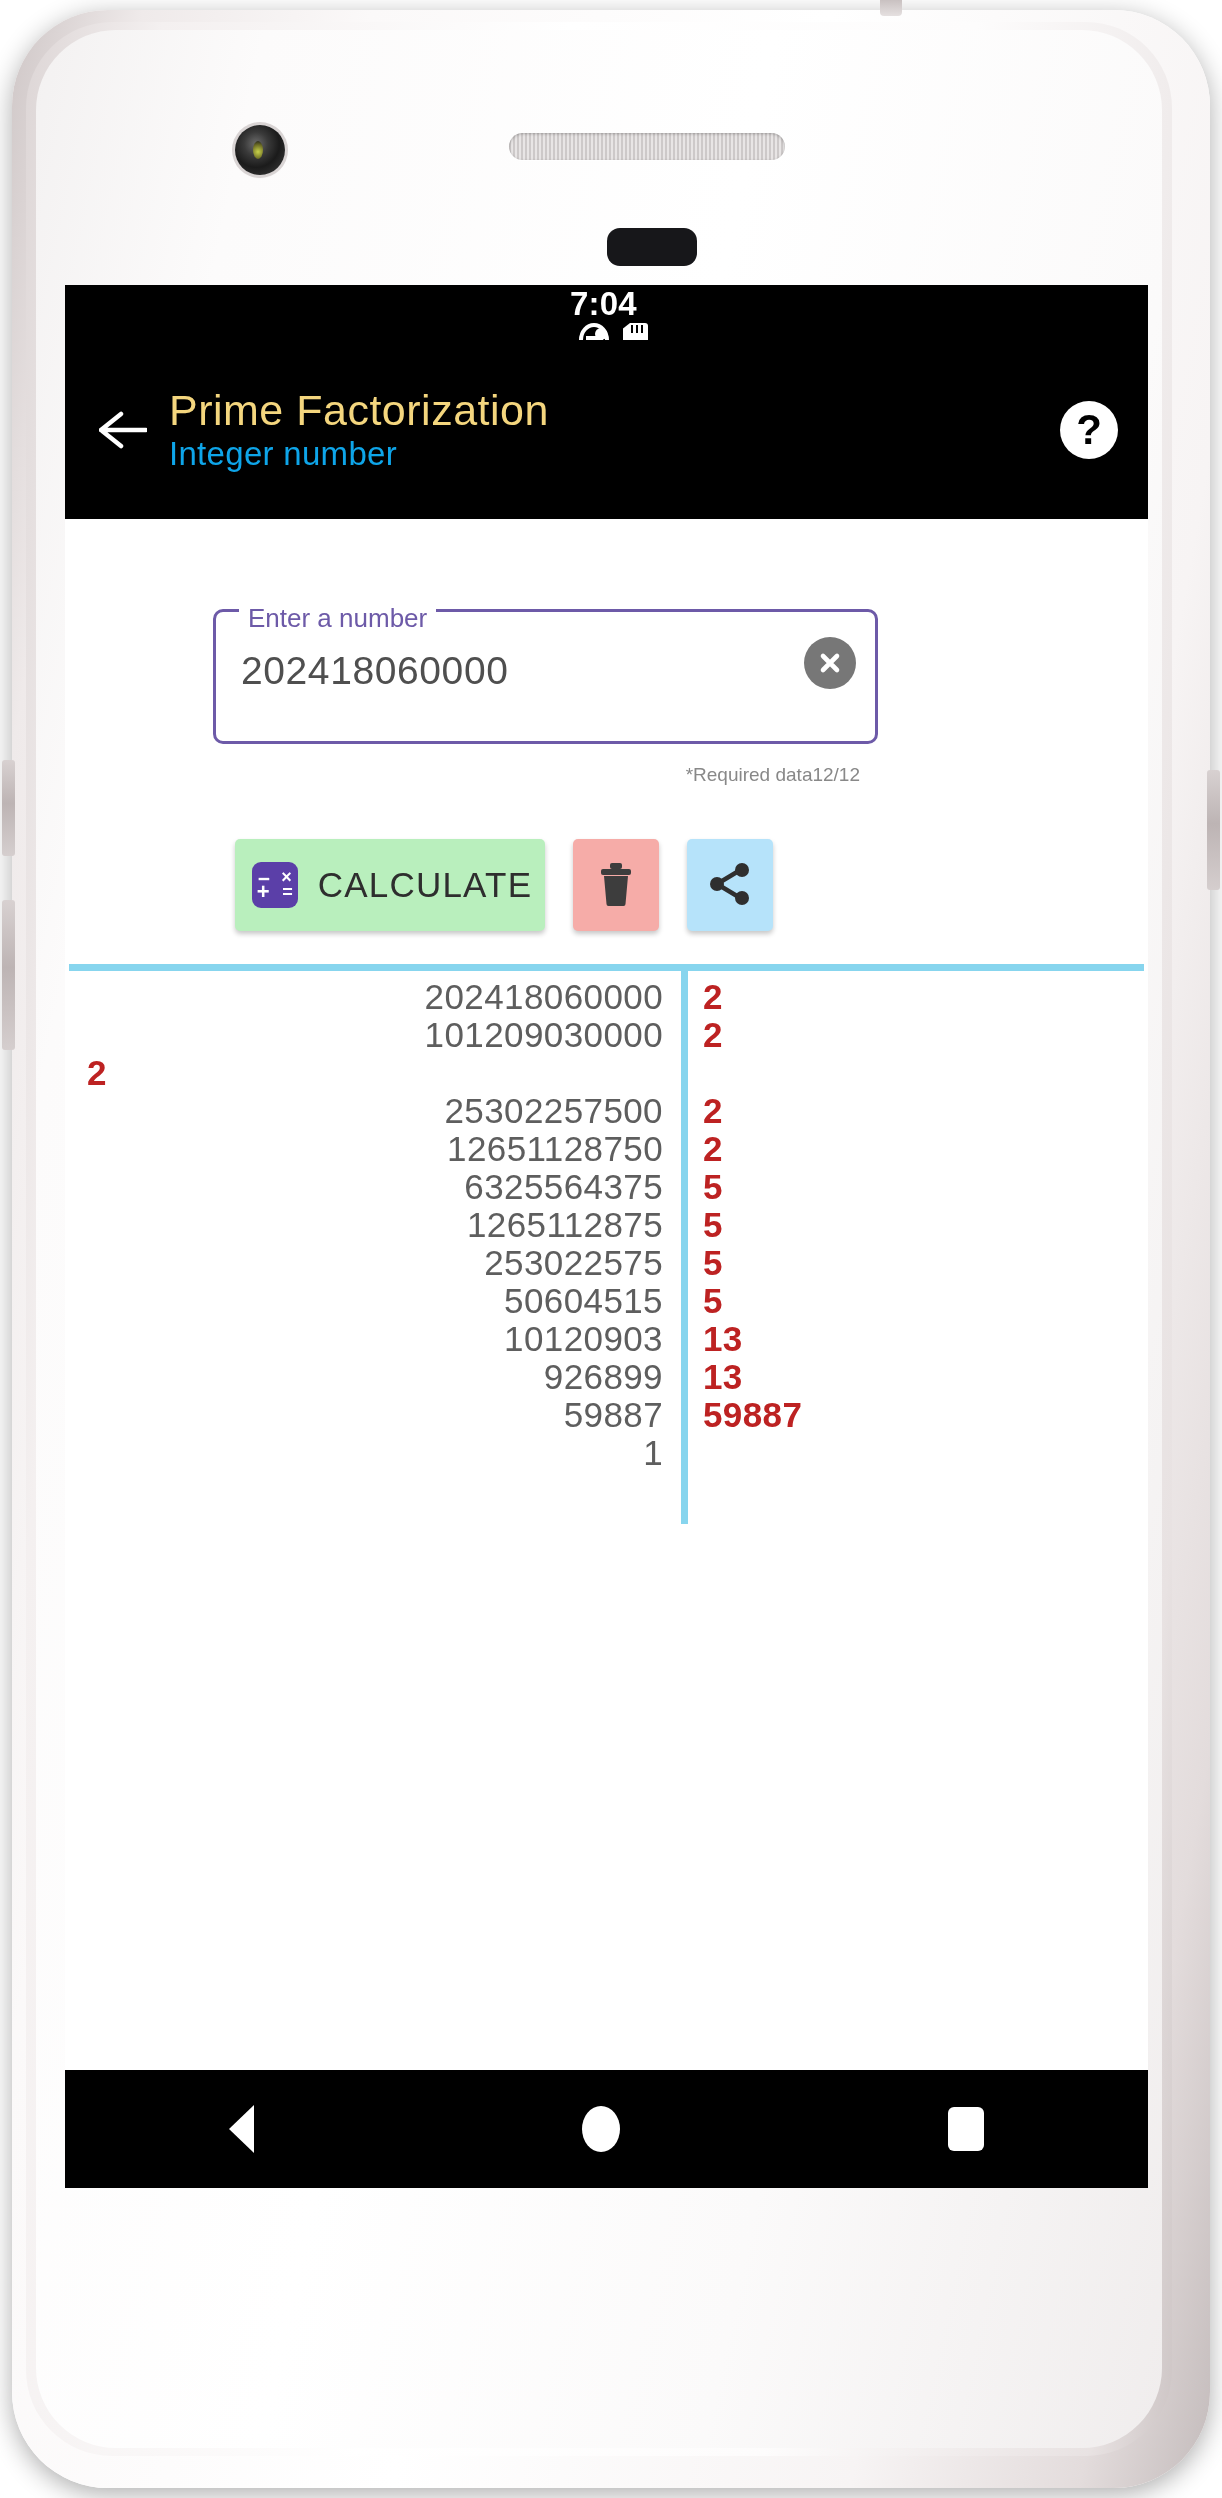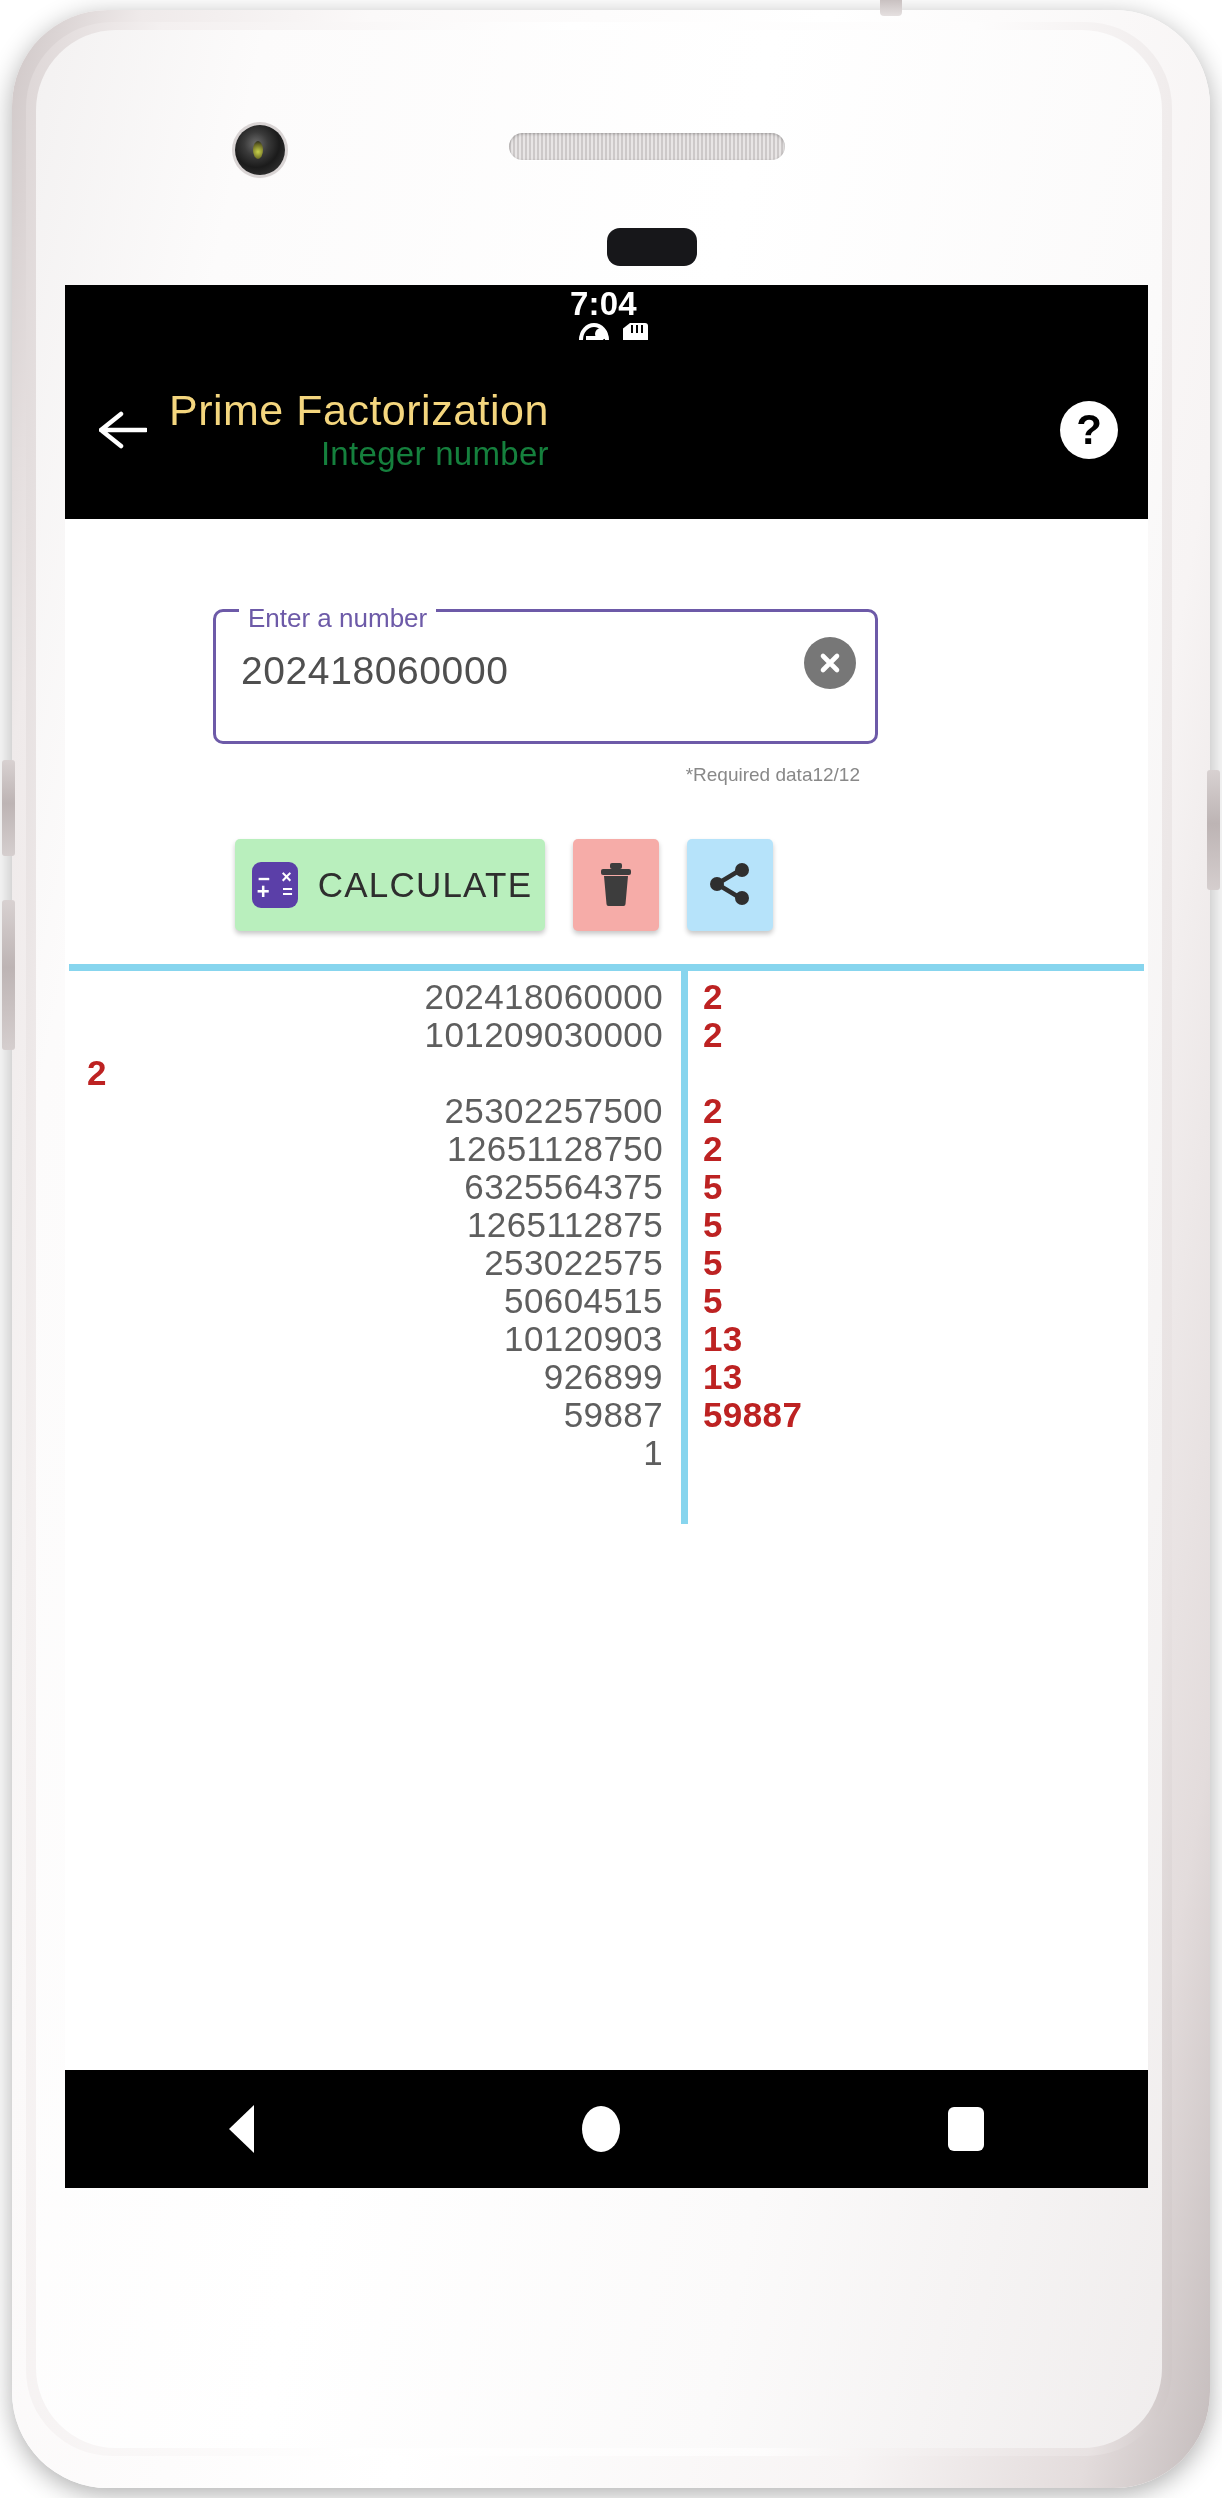--- a/index.html
+++ b/index.html
@@ -188,30 +188,30 @@
   }
   .back-arrow {
     width: 64px; height: 64px;
     position: relative;
     flex: 0 0 auto;
     margin-right: 14px;
     cursor: pointer;
   }
   .back-arrow svg { position: absolute; left: 8px; top: 10px; }
 
-  .appbar-titles { display: flex; flex-direction: column; justify-content: center; gap: 2px; align-items: flex-end; }
+  .appbar-titles { display: flex; flex-direction: column; justify-content: center; gap: 2px; }
   .appbar-title {
     color: #f4d67e;
     font-size: 43px;
     font-weight: 400;
     letter-spacing: .5px;
     line-height: 1.08;
   }
   .appbar-sub {
-    color: #15803d;
+    color: #0ea5e9;
     font-size: 33px;
     font-weight: 400;
     letter-spacing: .3px;
     line-height: 1.1;
   }
   .help-btn {
     margin-left: auto;
     width: 58px; height: 58px;
     border-radius: 50%;
     background: #ffffff;

